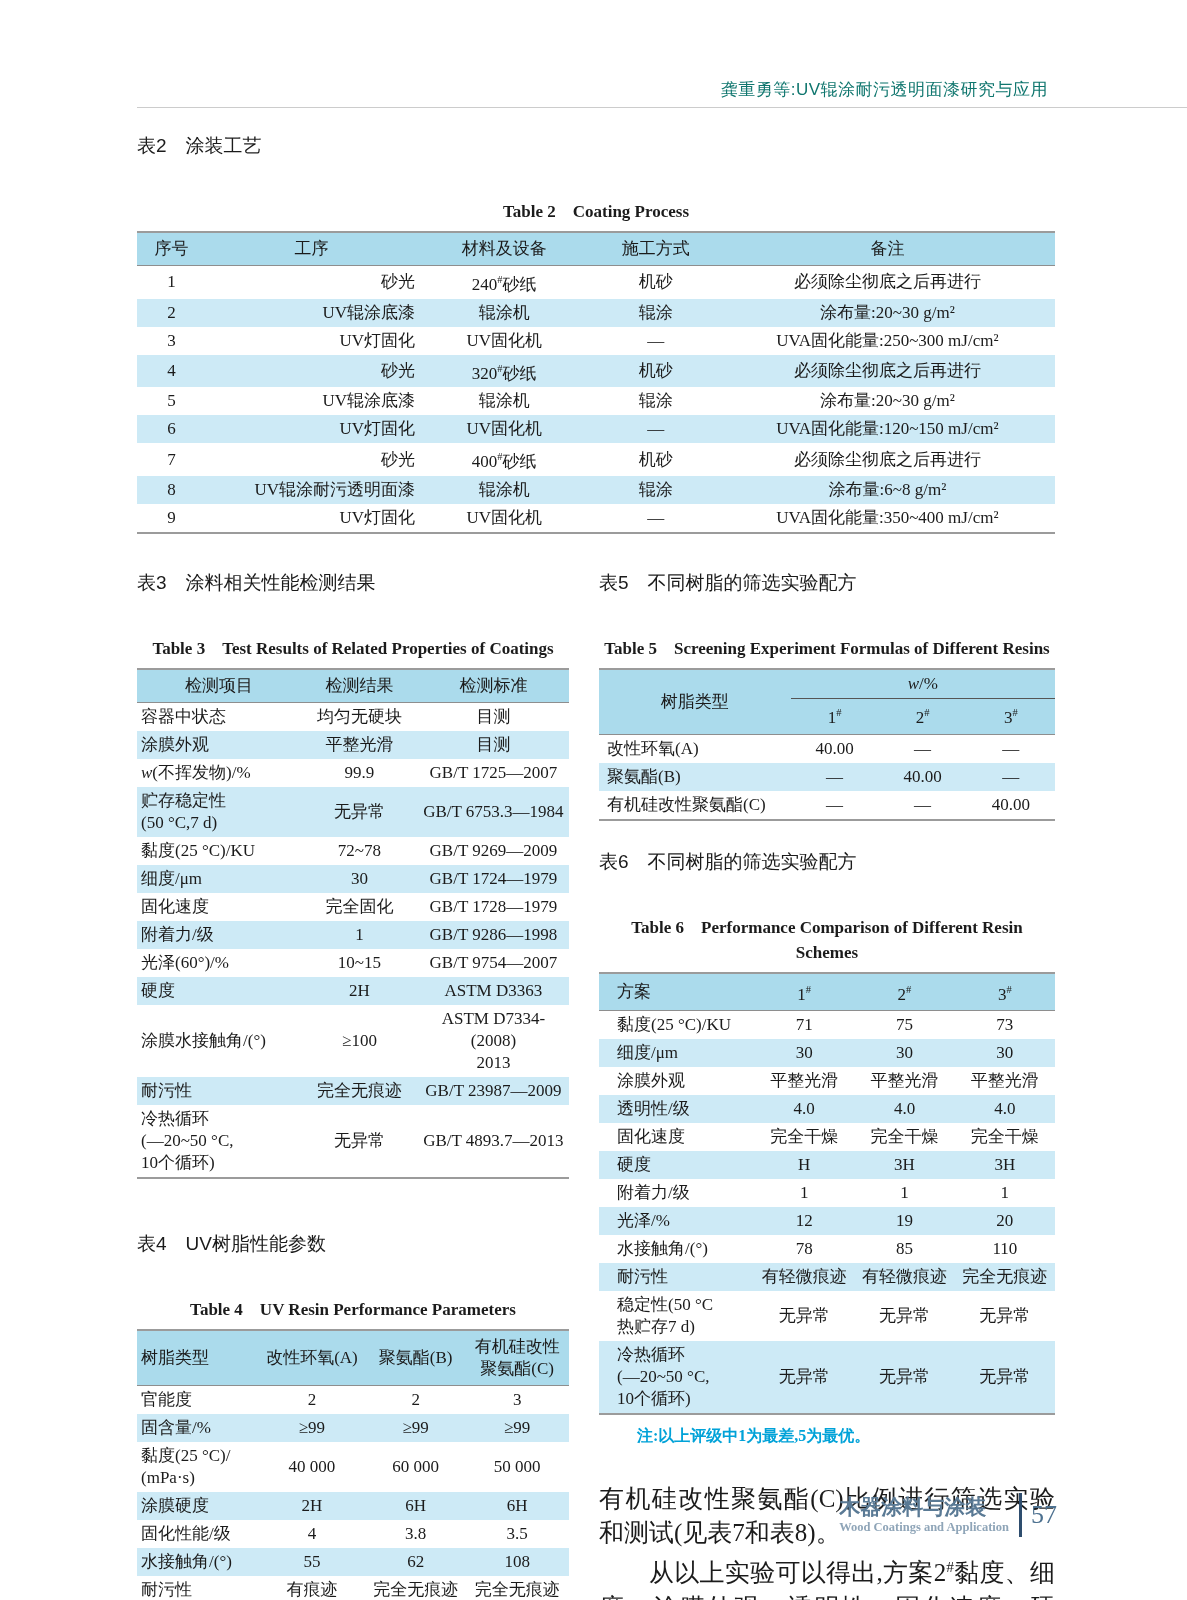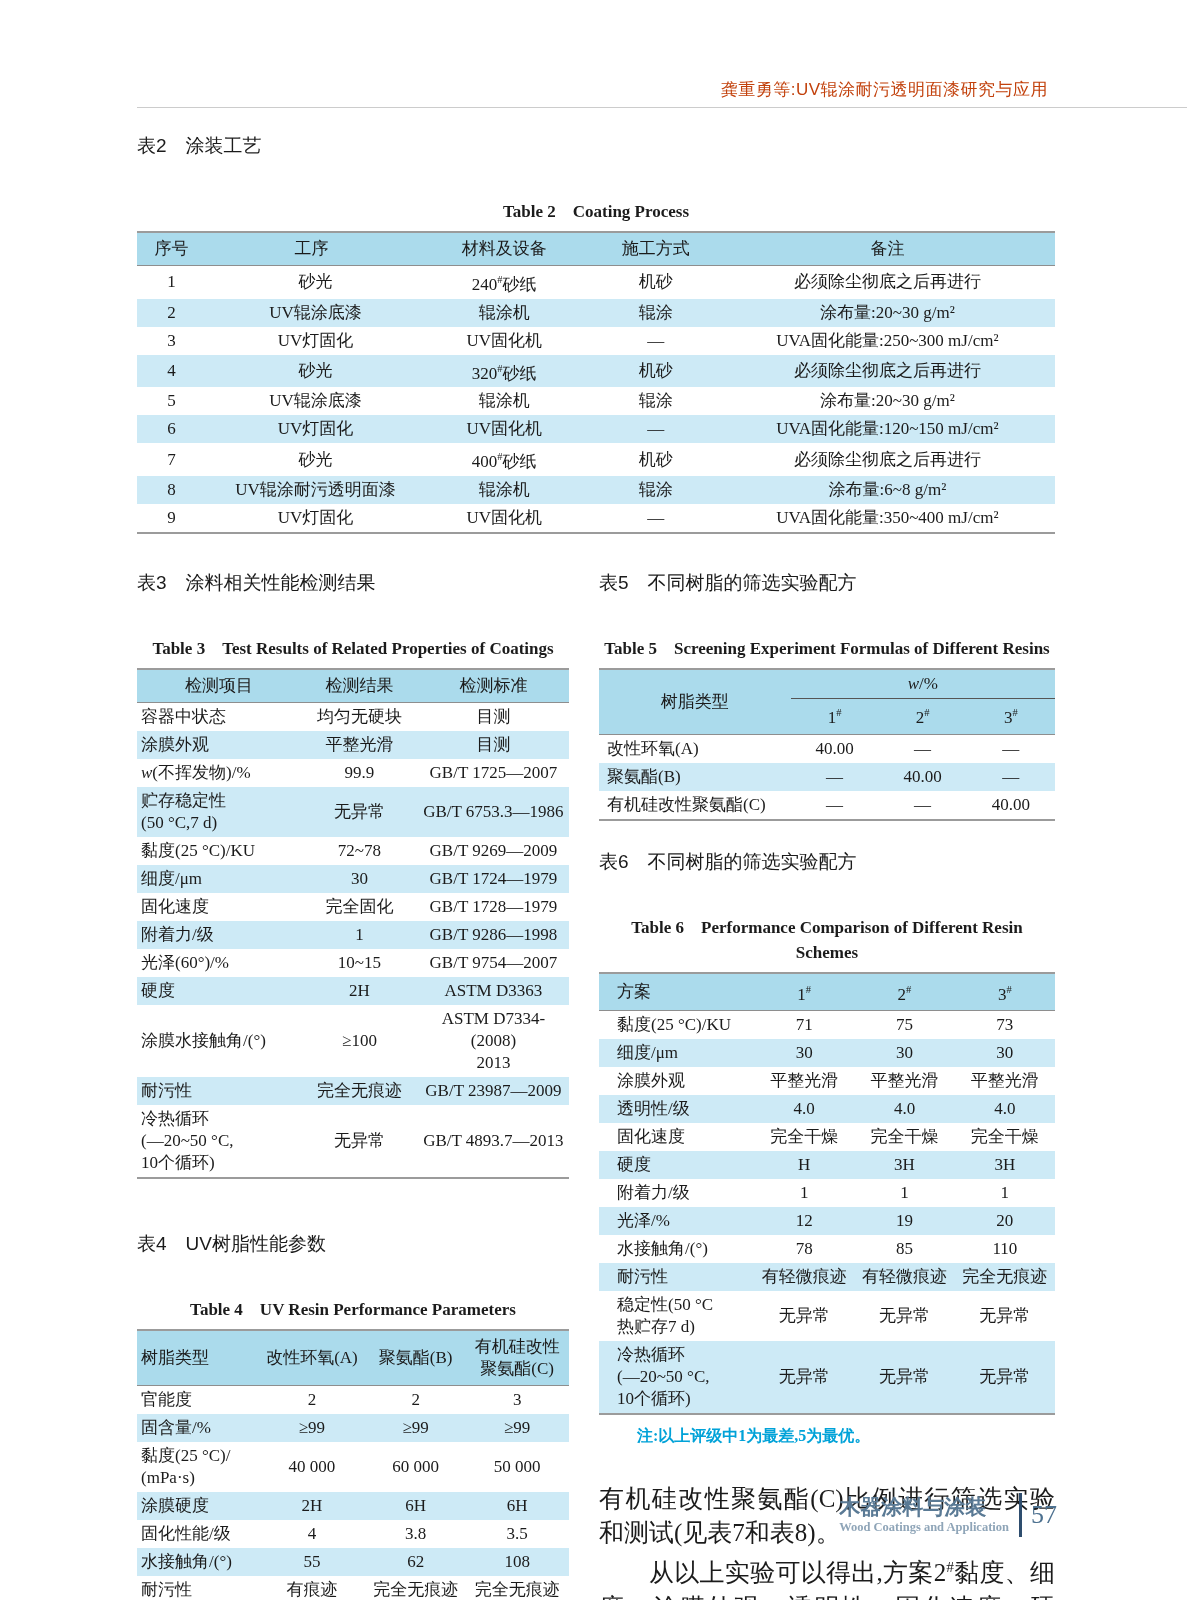--- a/index.html
+++ b/index.html
@@ -1,42 +1,42 @@
 <!DOCTYPE html>
 <html><head>
 <meta charset="utf-8">
 <style>
   html,body{margin:0;padding:0;background:#ffffff;}
   body{width:1187px;height:1600px;position:relative;overflow:hidden;
        font-family:"Liberation Serif","DejaVu Serif",serif;color:#1b1b1b;}
 
   .running-head{position:absolute;top:78px;right:139px;
        font-family:"Liberation Sans","DejaVu Sans",sans-serif;
-       font-size:17px;color:#c2410c;letter-spacing:.5px;}
+       font-size:17px;color:#0f766e;letter-spacing:.5px;}
   .head-rule{position:absolute;top:107px;left:137px;right:0;height:1px;background:#cccccc;}
 
   .content{position:absolute;left:137px;top:133px;width:918px;}
 
   .table-title-cn{font-family:"Liberation Sans","DejaVu Sans",sans-serif;
        font-weight:normal;font-size:19px;text-align:left;line-height:26px;}
   .table-title-en{font-weight:bold;font-size:17px;text-align:center;line-height:25px;margin-bottom:7px;margin-top:40px;}
 
   table.data-table{width:100%;border-collapse:collapse;
        border-top:2px solid #9b9b9b;border-bottom:2px solid #9b9b9b;
        font-size:17px;}
   table.data-table thead{border-bottom:1px solid #8e8e8e;}
   table.data-table th{background:#abdbec;font-weight:normal;padding:5px 2px;text-align:center;}
   table.data-table td{padding:3px 2px;text-align:center;}
   table.data-table th,table.data-table td{white-space:pre-line;line-height:22px;vertical-align:middle;}
   table.data-table tbody tr:nth-child(even){background:#cdeaf6;}
   sup{font-size:62%;}
 
   
   .t2 td:nth-child(1){text-align:center;}
-  .t2 td:nth-child(2){text-align:center;padding-left:10px;}
+  .t2 td:nth-child(2){text-align:right;padding-left:10px;}
   .t3 td:nth-child(1){text-align:left;padding-left:4px;}
   .t4 th:nth-child(1),.t4 td:nth-child(1){text-align:left;padding-left:4px;}
   .t5 td:nth-child(1){text-align:left;padding-left:8px;}
   .t6 th:nth-child(1),.t6 td:nth-child(1){text-align:left;padding-left:18px;}
   .t5 .group{border-bottom:1px solid #555;font-style:normal;padding:3px 0;}
   .t5 thead tr:nth-child(2) th{padding:3px 0 5px;}
 
   .columns{display:flex;gap:30px;margin-top:36px;}
   .col-left{width:432px;flex:0 0 432px;}
   .col-right{flex:1;min-width:0;}
@@ -187,21 +187,21 @@
               </tr>
               <tr>
                 <td><i>w</i>(不挥发物)/%</td>
                 <td>99.9</td>
                 <td>GB/T 1725—2007</td>
               </tr>
               <tr>
                 <td>贮存稳定性
 (50 °C,7 d)</td>
                 <td>无异常</td>
-                <td>GB/T 6753.3—1986</td>
+                <td>GB/T 6753.3—1984</td>
               </tr>
               <tr>
                 <td>黏度(25 °C)/KU</td>
                 <td>72~78</td>
                 <td>GB/T 9269—2009</td>
               </tr>
               <tr>
                 <td>细度/μm</td>
                 <td>30</td>
                 <td>GB/T 1724—1979</td>

